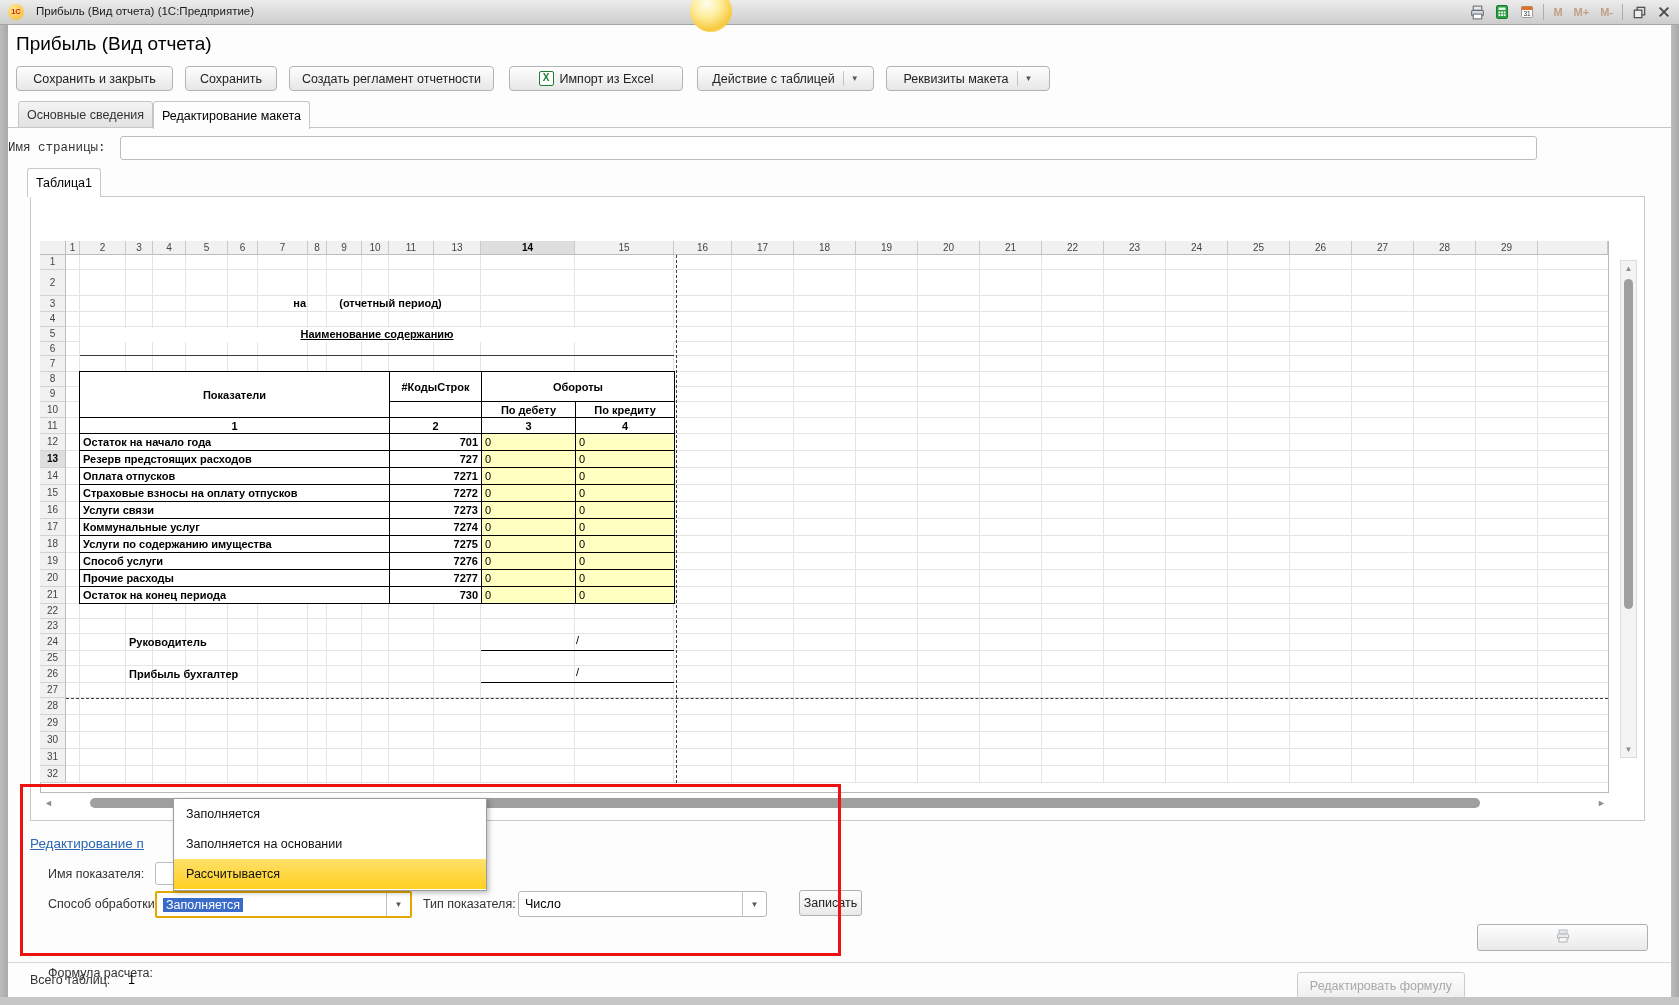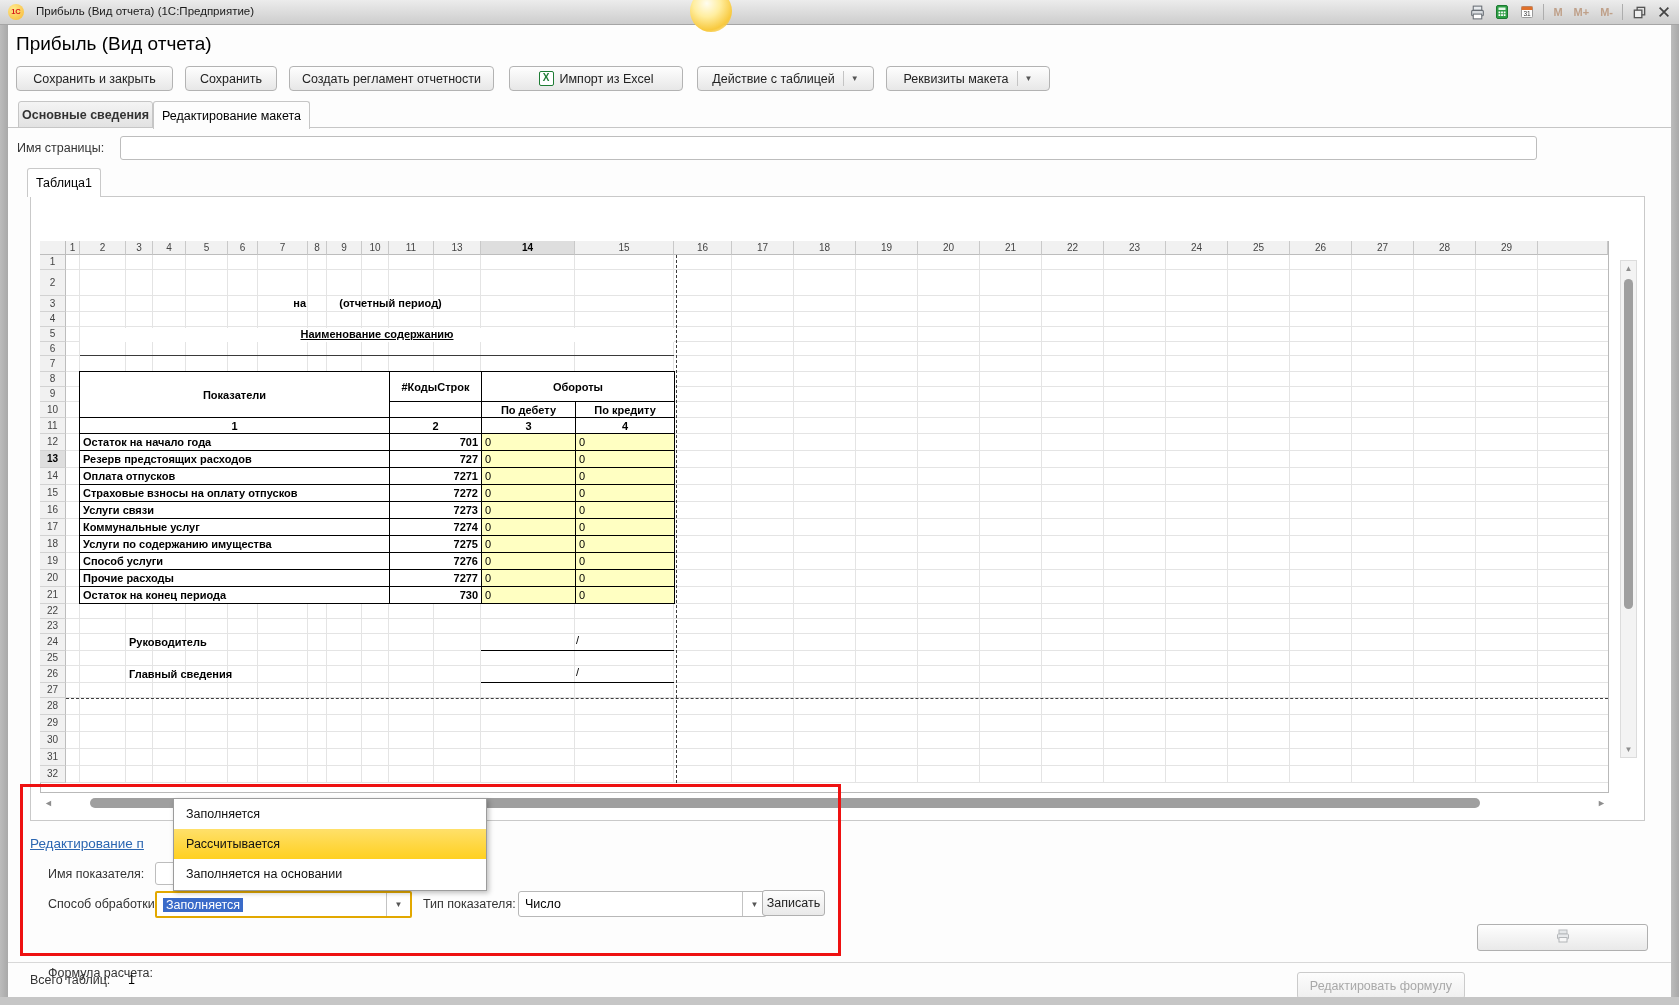--- a/index.html
+++ b/index.html
@@ -28,21 +28,21 @@
   .page-title{position:absolute;left:16px;top:33px;font-size:19px;color:#000;}
   .btn{position:absolute;top:66px;height:25px;box-sizing:border-box;border:1px solid #b3b3b3;border-radius:4px;
     background:linear-gradient(#fefefe,#e7e7e7);font-size:12.5px;color:#222;display:flex;
     align-items:center;justify-content:center;gap:6px;cursor:pointer;}
   .btn .arr{font-size:8px;color:#555;border-left:1px solid #c4c4c4;padding-left:7px;margin-left:2px;height:15px;line-height:15px;}
   .xl-ico{width:15px;height:15px;border:1.5px solid #1e7c34;box-sizing:border-box;border-radius:2px;
     color:#1e7c34;font-weight:bold;font-size:10px;line-height:12px;text-align:center;background:#fff;}
   .tabbar-line{position:absolute;left:8px;top:127px;width:1663px;height:0;border-top:1px solid #c6c6c6;}
   .mtab{position:absolute;top:101px;height:27px;box-sizing:border-box;border:1px solid #c6c6c6;
     border-radius:3px 3px 0 0;font-size:12.5px;display:flex;align-items:center;justify-content:center;cursor:pointer;}
-  .mtab.inactive{background:linear-gradient(#f4f4f4,#e2e2e2);color:#333;font-weight:bold;}
+  .mtab.inactive{background:linear-gradient(#f4f4f4,#e2e2e2);color:#333;}
   .mtab.active{background:#fdfdfd;border-bottom:none;height:28px;z-index:2;color:#000;}
   .lbl{position:absolute;font-size:12.5px;color:#333;}
   .tinput{position:absolute;box-sizing:border-box;border:1px solid #bdbdbd;border-radius:3px;background:#fff;
     font-size:12.5px;padding:0 6px;font-family:"Liberation Sans",sans-serif;}
 
   
   .sheet-tab{position:absolute;left:27px;top:168px;width:74px;height:29px;box-sizing:border-box;
     border:1px solid #c9c9c9;border-bottom:none;border-radius:3px 3px 0 0;background:#fff;z-index:3;
     font-size:12.5px;display:flex;align-items:center;justify-content:center;}
   .panel{position:absolute;left:30px;top:196px;width:1615px;height:625px;box-sizing:border-box;
@@ -213,21 +213,21 @@
   </div>
   <div class="btn" style="left:886px;width:164px;">
     <span>Реквизиты макета</span>
       <span class="arr">▼</span>
   </div>
 
   <div class="tabbar-line"></div>
   <div class="mtab inactive" style="left:18px;width:135px;">Основные сведения</div>
   <div class="mtab active" style="left:153px;width:157px;">Редактирование макета</div>
 
-  <div class="lbl" style="left:17px;top:141px;">Имя страницы:</div>
+  <div class="lbl" style="left:8px;top:141px;font-family:Liberation Mono, monospace;">Имя страницы:</div>
   <input class="tinput" style="left: 120px; top: 136px; width: 1417px; height: 24px;" value="">
 
   <div class="sheet-tab">Таблица1</div>
   <div class="panel"></div>
 
   <div class="ticon" style="left:38px;">
     <svg width="16" height="16" viewBox="0 0 16 16">
         <rect x="3" y="3" width="10" height="10" fill="none" stroke="#a9b0b8" stroke-dasharray="1.5,1.5"></rect>
         <path d="M3 3v10" stroke="#4a5560" stroke-width="2"></path>
       </svg>
@@ -498,21 +498,21 @@
          <td class="nm">Остаток на конец периода</td>
          <td class="cd">730</td>
          <td class="yl">0</td>
          <td class="yl">0</td>
        </tr>
       </tbody>
   </table>
 
   <div class="sig-label" style="left:129px;top:636px;">Руководитель</div>
   <div class="sig-line" style="top:634px;">/</div>
-  <div class="sig-label" style="left:129px;top:668px;">Главный сведения</div>
+  <div class="sig-label" style="left:129px;top:668px;">Прибыль бухгалтер</div>
   <div class="sig-line" style="top:666px;">/</div>
 
   <div class="vdash"></div>
   <div class="hdash"></div>
 
   <div class="hscroll">
     <span class="harrow" style="left:2px;">◄</span>
     <div class="hthumb"></div>
     <span class="harrow" style="right:2px;">►</span>
   </div>
@@ -532,39 +532,39 @@
     <div class="txt"><span class="sel-blue">Заполняется</span></div>
     <div class="carr">▼</div>
   </div>
 
   <div class="lbl" style="left:423px;top:897px;">Тип показателя:</div>
   <div class="combo normal" style="left:518px;top:891px;width:249px;height:26px;">
     <div class="txt">Число</div>
     <div class="carr">▼</div>
   </div>
 
-  <div class="push" style="left:762px;top:890px;width:63px;height:26px;">Записать</div>
+  <div class="push" style="left:799px;top:890px;width:63px;height:26px;">Записать</div>
 
   <div class="lbl" style="left:48px;top:966px;">Формула расчета:</div>
 
   <div class="push disabled" style="left:1297px;top:972px;width:168px;height:27px;">Редактировать формулу</div>
   <div class="push" style="left:1477px;top:924px;width:171px;height:27px;">
     <span style="opacity:.45;">
       <svg width="16" height="16" viewBox="0 0 16 16">
           <rect x="4" y="2" width="8" height="4" fill="#cfd4d9" stroke="#6a7077"></rect>
           <rect x="2.5" y="6" width="11" height="5" rx="1" fill="#d8dce0" stroke="#6a7077"></rect>
           <rect x="4" y="9.5" width="8" height="4.5" fill="#fff" stroke="#6a7077"></rect>
         </svg>
     </span>
   </div>
 
   <div class="dropdown" id="dropdown">
       <div class="dd-item">Заполняется</div>
+      <div class="dd-item">Заполняется на основании</div>
       <div class="dd-item on">Рассчитывается</div>
-      <div class="dd-item">Заполняется на основании</div>
     </div>
 
   <div class="redrect"></div>
 
   <div class="bot-sep"></div>
   <div class="status-lbl">Всего таблиц:</div>
   <div class="status-val">1</div>
 
 </div>
 

